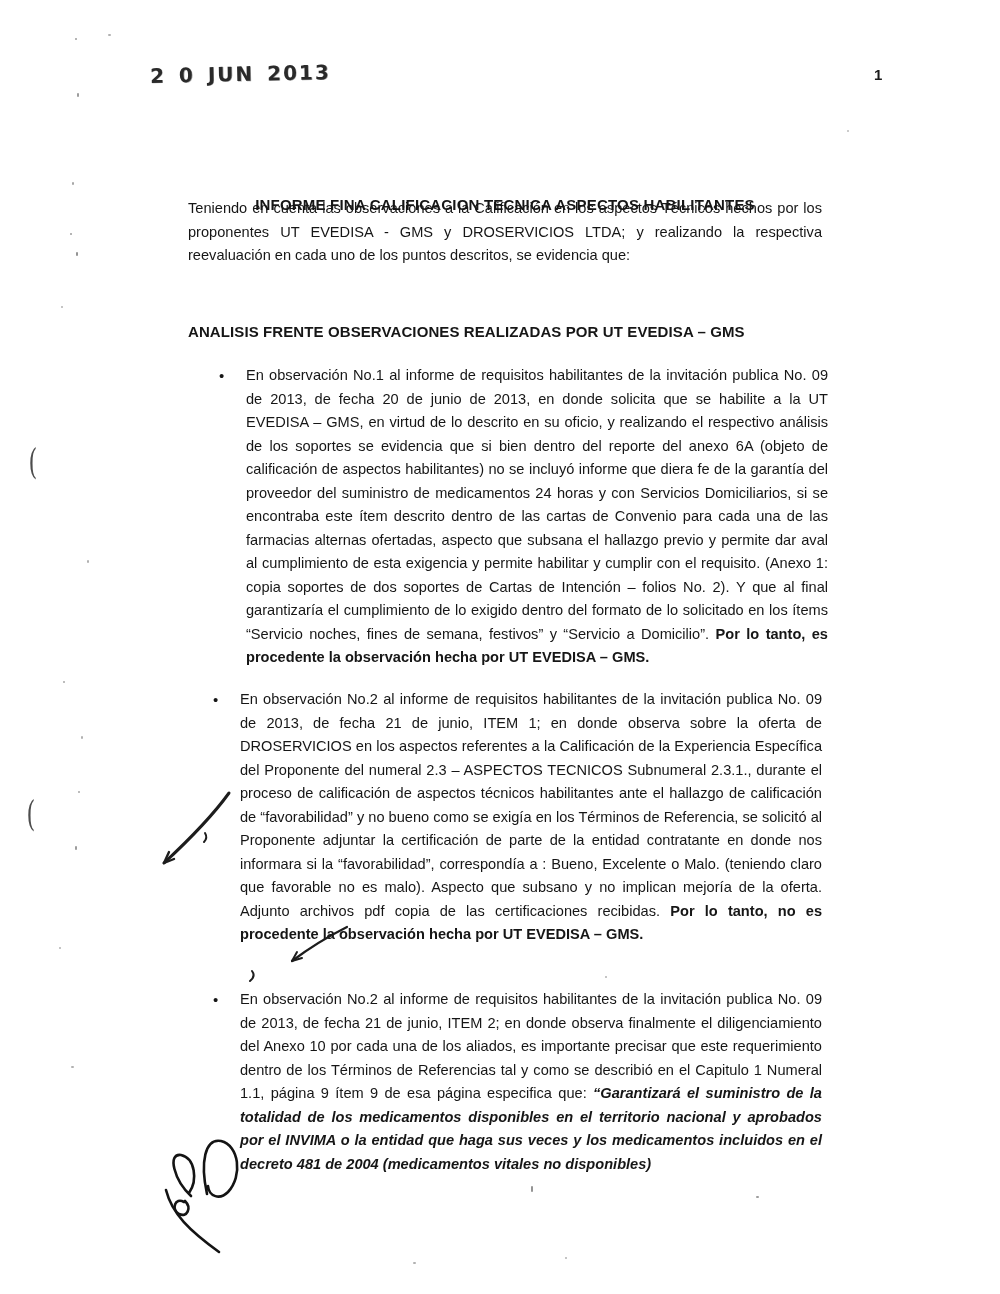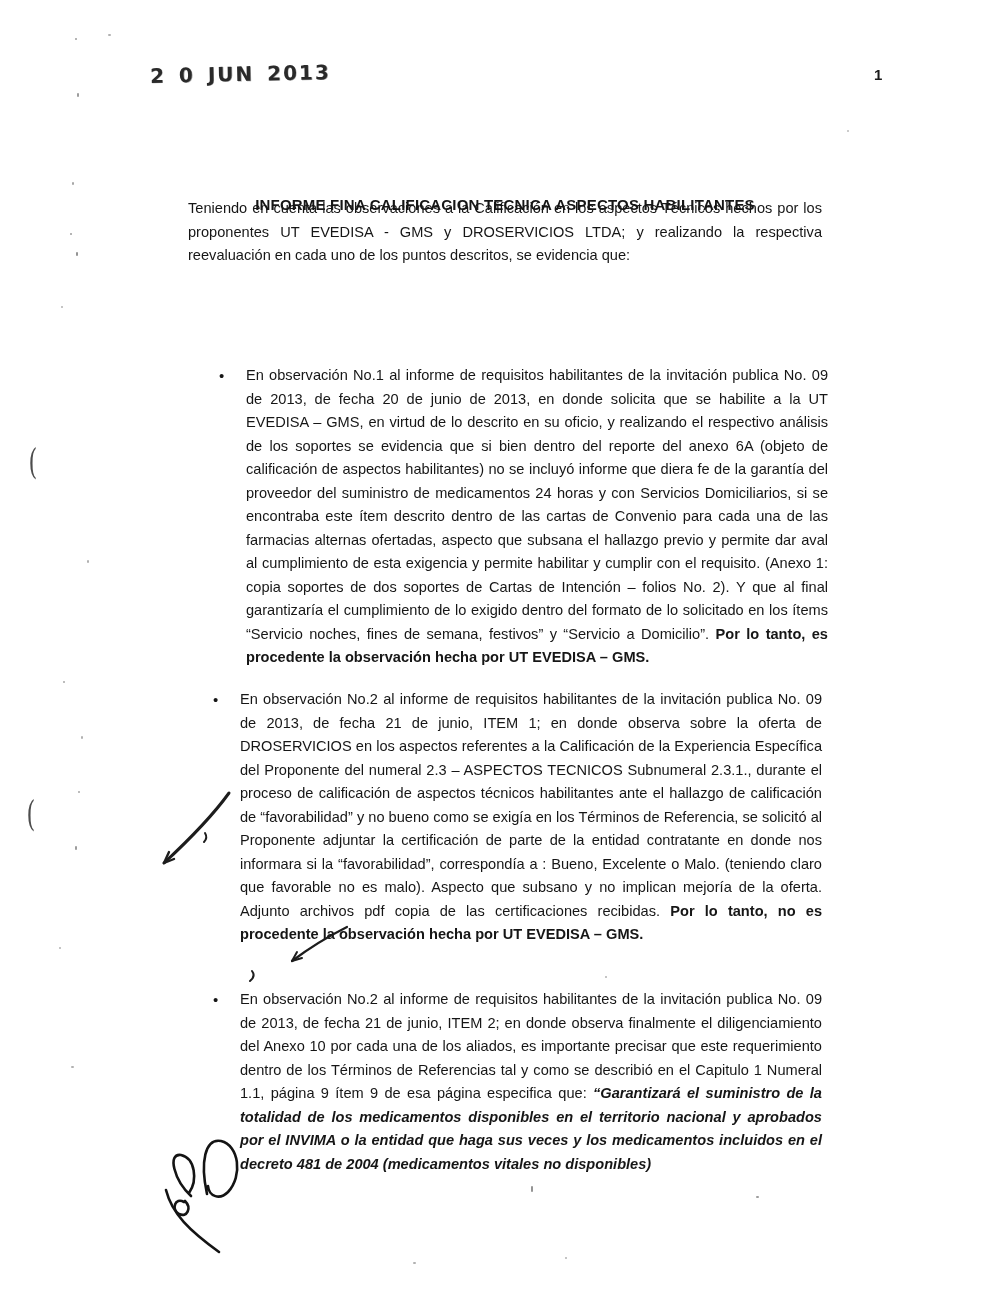--- a/index.html
+++ b/index.html
@@ -49,20 +49,21 @@
 <div class="page">
 
   <div class="stamp">2 0  JUN  2013</div>
 
   <div class="page-number">1</div>
 
   <div class="doc-title">INFORME FINA CALIFICACION TECNICA ASPECTOS HABILITANTES</div>
 
   <p class="intro body-text">Teniendo en cuenta las observaciones a la Calificación en los aspectos Técnicos hechos por los proponentes UT EVEDISA - GMS y DROSERVICIOS LTDA; y realizando la respectiva reevaluación en cada uno de los puntos descritos, se evidencia que:</p>
 
+  <div class="section-heading">ANALISIS FRENTE OBSERVACIONES REALIZADAS POR UT EVEDISA – GMS</div>
 
   <div class="bullet-item body-text b1">
     <span>En observación No.1 al informe de requisitos habilitantes de la invitación publica No. 09 de 2013, de fecha 20 de junio de 2013,  en donde solicita que se habilite a la UT EVEDISA – GMS, en virtud de lo descrito en su oficio, y realizando el respectivo análisis de los soportes se evidencia que si bien dentro del reporte del anexo 6A (objeto de calificación de aspectos habilitantes) no se incluyó informe que diera fe de la garantía del proveedor del suministro de medicamentos 24 horas y con Servicios Domiciliarios, si se encontraba este ítem descrito dentro de las cartas de Convenio para cada una de las farmacias alternas ofertadas, aspecto que subsana el hallazgo previo y permite dar aval al cumplimiento de esta exigencia y permite habilitar y cumplir con el requisito. (Anexo 1: copia soportes de dos soportes de Cartas de Intención – folios No. 2). Y que al final garantizaría el cumplimiento de lo exigido dentro del formato de lo solicitado en los ítems “Servicio noches, fines de semana, festivos” y “Servicio a Domicilio”. </span><span class="emphasis">Por lo tanto, es procedente la observación hecha por UT EVEDISA – GMS.</span>
   </div>
 
   <div class="bullet-item body-text b2">
     <span>En observación No.2 al informe de requisitos habilitantes de la invitación publica No. 09 de 2013, de fecha 21 de junio, ITEM 1; en donde observa sobre la oferta de DROSERVICIOS en los aspectos referentes a la Calificación de la Experiencia Específica del Proponente del numeral  2.3 – ASPECTOS TECNICOS Subnumeral 2.3.1., durante el proceso de calificación de aspectos técnicos habilitantes ante el hallazgo de calificación de “favorabilidad” y no bueno como se exigía en los Términos de Referencia, se solicitó al Proponente adjuntar la certificación de parte de la entidad contratante en donde nos informara si la “favorabilidad”, correspondía a : Bueno, Excelente o Malo.  (teniendo claro que favorable no es malo).  Aspecto que subsano y no implican mejoría de la oferta. Adjunto archivos pdf copia de las certificaciones recibidas.  </span><span class="emphasis">Por lo tanto, no es procedente la observación hecha por UT EVEDISA – GMS.</span>
   </div>
 
   <div class="bullet-item body-text b3">

